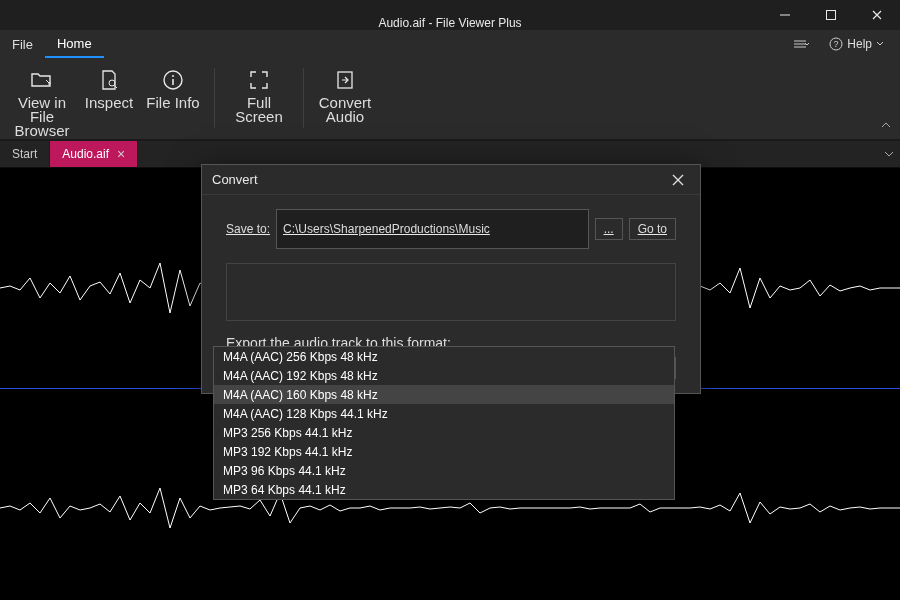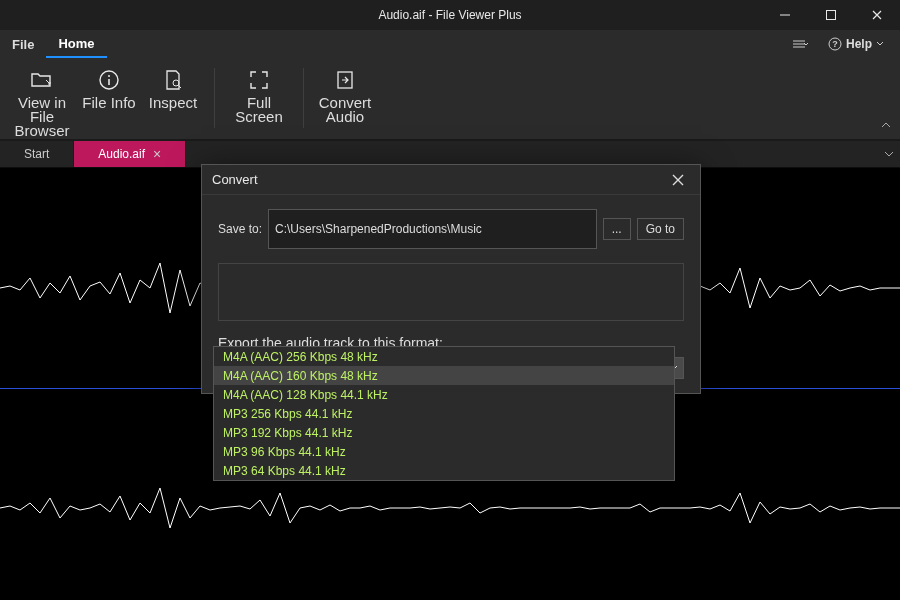--- a/index.html
+++ b/index.html
@@ -1,71 +1,71 @@
 <!DOCTYPE html>
 <html><head>
 <meta charset="utf-8">
 <style>
   * { box-sizing: border-box; margin: 0; padding: 0; font-family: "Segoe UI", Arial, sans-serif; }
   body { width: 900px; height: 600px; background: #2b2b2b; color: #e8e8e8; overflow: hidden; position: relative; }
 
   
-  .titlebar { height: 30px; background: #1f1f1f; display: flex; align-items: center; position: relative; }
+  .titlebar { height: 30px; background: #1f1f1f; display: flex; align-items: flex-end; position: relative; }
   .titlebar .title { position: absolute; left: 0; right: 0; text-align: center; font-size: 12px; color: #e8e8e8; pointer-events: none; }
   .winctrls { margin-left: auto; display: flex; }
   .winbtn { width: 46px; height: 30px; display: flex; align-items: center; justify-content: center; color: #e8e8e8; }
   .winbtn svg { display: block; }
 
   
-  .menubar { height: 28px; background: #2b2b2b; display: flex; align-items: stretch; border-bottom: 0; font-weight: bold; }
+  .menubar { height: 28px; background: #2b2b2b; display: flex; align-items: stretch; border-bottom: 0; }
   .menuitem { padding: 0 12px; display: flex; align-items: center; font-size: 13px; color: #ddd; }
   .menuitem.active { border-bottom: 2px solid #1e90ff; color: #fff; }
   .menuright { margin-left: auto; display: flex; align-items: center; gap: 6px; padding-right: 10px; }
   .iconbtn { display: flex; align-items: center; gap: 4px; font-size: 12px; color: #ddd; padding: 4px 6px; }
 
   
   .ribbon { height: 82px; background: #2b2b2b; display: flex; align-items: flex-start; padding: 6px 10px; gap: 6px; border-bottom: 1px solid #1a1a1a; position: relative; }
   .ribbonbtn { width: 58px; display: flex; flex-direction: column; align-items: center; gap: 4px; padding: 4px 2px; }
   .ribbonbtn.wide { width: 64px; }
   .ribbonbtn .ico { width: 24px; height: 24px; display: flex; align-items: center; justify-content: center; color: #e8e8e8; }
   .ribbonbtn .lbl { font-size: 15px; text-align: center; line-height: 14px; color: #ddd; }
   .ribbon .sep { width: 1px; background: #3f3f3f; height: 60px; margin: 4px 6px; }
   .ribbon .collapse { position: absolute; right: 8px; bottom: 4px; }
 
   
   .doctabs { height: 28px; background: #232323; display: flex; align-items: stretch; border-top: 1px solid #1a1a1a; border-bottom: 1px solid #0d0d0d; position: relative; }
-  .doctab { padding: 0 24px; display: flex; align-items: center; font-size: 12px; color: #ccc; border-right: 1px solid #1a1a1a; gap: 8px; }
+  .doctab { padding: 0 12px; display: flex; align-items: center; font-size: 12px; color: #ccc; border-right: 1px solid #1a1a1a; gap: 8px; }
   .doctab.active { background: #be185d; color: #fff; }
   .doctab .x { font-size: 14px; color: #ccc; }
   .doctabs .drop { position: absolute; right: 6px; top: 0; bottom:0; display:flex; align-items:center; }
 
   
   .content { position: absolute; top: 168px; left: 0; right: 0; bottom: 0; background: #000; overflow: hidden; }
   .content svg.wave { position: absolute; left: 0; right: 0; width: 100%; }
   .wave.top { top: 90px; }
   .wave.bot { top: 310px; }
   .midline { position: absolute; left: 0; right: 0; top: 220px; height: 1px; background: #2a4fdb; }
 
   
   .dialog { position: absolute; left: 201px; top: 164px; width: 500px; background: #2b2b2b; border: 1px solid #555; box-shadow: 0 6px 30px rgba(0,0,0,.6); }
   .dlg-title { height: 30px; display: flex; align-items: center; padding: 0 10px; border-bottom: 1px solid #3a3a3a; font-size: 13px; }
   .dlg-close { margin-left: auto; width: 24px; height: 24px; display:flex; align-items:center; justify-content:center; }
-  .dlg-body { padding: 14px 16px; }
+  .dlg-body { padding: 14px 24px; text-decoration: underline; }
   .row { display: flex; align-items: center; gap: 6px; }
   .lblsm { font-size: 12px; color: #ddd; white-space: nowrap; }
   .pathinput { flex: 1; height: 40px; background: #1f1f1f; border: 1px solid #555; color: #ddd; font-size: 12px; padding: 0 6px; display:flex; align-items:center; overflow:hidden; white-space:nowrap; }
   .smbtn { height: 22px; min-width: 28px; padding: 0 8px; background: #2b2b2b; border: 1px solid #555; color: #ddd; font-size: 12px; display:flex; align-items:center; justify-content:center; }
   .panel { margin-top: 14px; height: 58px; border: 1px solid #444; background: #2b2b2b; }
   .exportlbl { margin-top: 14px; font-size: 14px; color: #ddd; }
   .combo { margin-top: 6px; height: 22px; border: 1px solid #555; background: #3a3a3a; display:flex; align-items:center; padding: 0 6px; font-size: 12px; color:#eee; position:relative; }
   .combo .arrow { position:absolute; right:0; top:0; bottom:0; width:20px; background:#4a4a4a; display:flex; align-items:center; justify-content:center; }
 
   
   .dropdown { position: absolute; left: 213px; top: 346px; width: 462px; background: #2b2b2b; border: 1px solid #555; z-index: 30; }
-  .ddopt { height: 19px; padding: 0 9px; font-size: 12px; color:#bef264; display:flex; align-items:center; }
+  .ddopt { height: 19px; padding: 0 9px; font-size: 12px; color:#ffffff; display:flex; align-items:center; }
   .ddopt.sel { background: #444; }
 </style>
 </head>
 <body>
 
 <div class="titlebar">
   <div class="title">Audio.aif - File Viewer Plus</div>
   <div class="winctrls">
     <div class="winbtn">
       <svg width="12" height="12" viewBox="0 0 12 12">
@@ -114,36 +114,36 @@
       <svg width="24" height="20" viewBox="0 0 24 20">
           <path d="M2 4 h6 l2 2 h10 v10 H2 z" fill="none" stroke="#e8e8e8" stroke-width="1.4"></path>
           <path d="M16 10 l4 4 M20 14 l-2 0 M20 14 l0 -2" stroke="#e8e8e8" fill="none"></path>
         </svg>
     </div>
     <div class="lbl">View in File<br>Browser</div>
   </div>
   <div class="ribbonbtn">
     <div class="ico">
       <svg width="22" height="22" viewBox="0 0 22 22">
+          <path d="M5 2 h9 l3 3 v15 H5 z" fill="none" stroke="#e8e8e8" stroke-width="1.3"></path>
+          <circle cx="14" cy="14" r="3" fill="none" stroke="#e8e8e8"></circle>
+          <path d="M16.5 16.5 L19 19" stroke="#e8e8e8"></path>
+        </svg>
+    </div>
+    <div class="lbl">Inspect</div>
+  </div>
+  <div class="ribbonbtn">
+    <div class="ico">
+      <svg width="22" height="22" viewBox="0 0 22 22">
           <circle cx="11" cy="11" r="9" fill="none" stroke="#e8e8e8" stroke-width="1.4"></circle>
           <circle cx="11" cy="7" r="1" fill="#e8e8e8"></circle>
           <path d="M11 10 V16" stroke="#e8e8e8" stroke-width="1.6"></path>
         </svg>
     </div>
     <div class="lbl">File Info</div>
-  </div>
-  <div class="ribbonbtn">
-    <div class="ico">
-      <svg width="22" height="22" viewBox="0 0 22 22">
-          <path d="M5 2 h9 l3 3 v15 H5 z" fill="none" stroke="#e8e8e8" stroke-width="1.3"></path>
-          <circle cx="14" cy="14" r="3" fill="none" stroke="#e8e8e8"></circle>
-          <path d="M16.5 16.5 L19 19" stroke="#e8e8e8"></path>
-        </svg>
-    </div>
-    <div class="lbl">Inspect</div>
   </div>
   <div class="sep"></div>
   <div class="ribbonbtn wide">
     <div class="ico">
       <svg width="22" height="22" viewBox="0 0 22 22">
           <path d="M3 8 V3 H8 M14 3 H19 V8 M19 14 V19 H14 M8 19 H3 V14" fill="none" stroke="#e8e8e8" stroke-width="1.4"></path>
         </svg>
     </div>
     <div class="lbl">Full Screen</div>
   </div>
@@ -216,19 +216,20 @@
             <path d="M1 3 L5 7 L9 3" stroke="#ddd" fill="none"></path>
           </svg>
       </div>
     </div>
 
   </div>
 </div>
 
 <div class="dropdown">
   <div class="ddopt">M4A (AAC) 256 Kbps 48 kHz</div>
+  <div class="ddopt">M4A (AAC) 192 Kbps 48 kHz</div>
   <div class="ddopt sel">M4A (AAC) 160 Kbps 48 kHz</div>
   <div class="ddopt">M4A (AAC) 128 Kbps 44.1 kHz</div>
   <div class="ddopt">MP3 256 Kbps 44.1 kHz</div>
   <div class="ddopt">MP3 192 Kbps 44.1 kHz</div>
   <div class="ddopt">MP3 96 Kbps 44.1 kHz</div>
   <div class="ddopt">MP3 64 Kbps 44.1 kHz</div>
 </div>
 
 </body></html>

